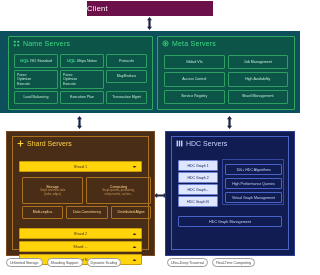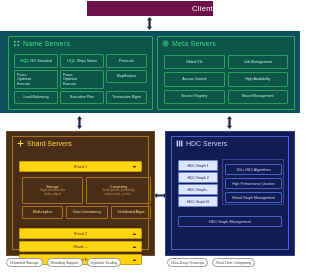--- a/index.html
+++ b/index.html
@@ -8,21 +8,21 @@
     background:#ffffff;
     font-family:"Liberation Sans",sans-serif;
     -webkit-font-smoothing:antialiased;
   }
   .page{position:relative;width:300px;height:275px;}
 
   
   .client-bar{
     position:absolute;left:87px;top:1px;width:126px;height:15px;
     background:#6b1048;color:#ffffff;
-    display:flex;align-items:center;justify-content:flex-end;
+    display:flex;align-items:center;justify-content:flex-start;
     font-size:7.5px;letter-spacing:.3px;
   }
 
   
   .arrow{position:absolute;width:9px;height:13px;color:#1a2340;}
   .arrow svg{display:block;}
   .arrow-h{position:absolute;width:13px;height:9px;color:#1a2340;}
 
   
   .teal-band{

